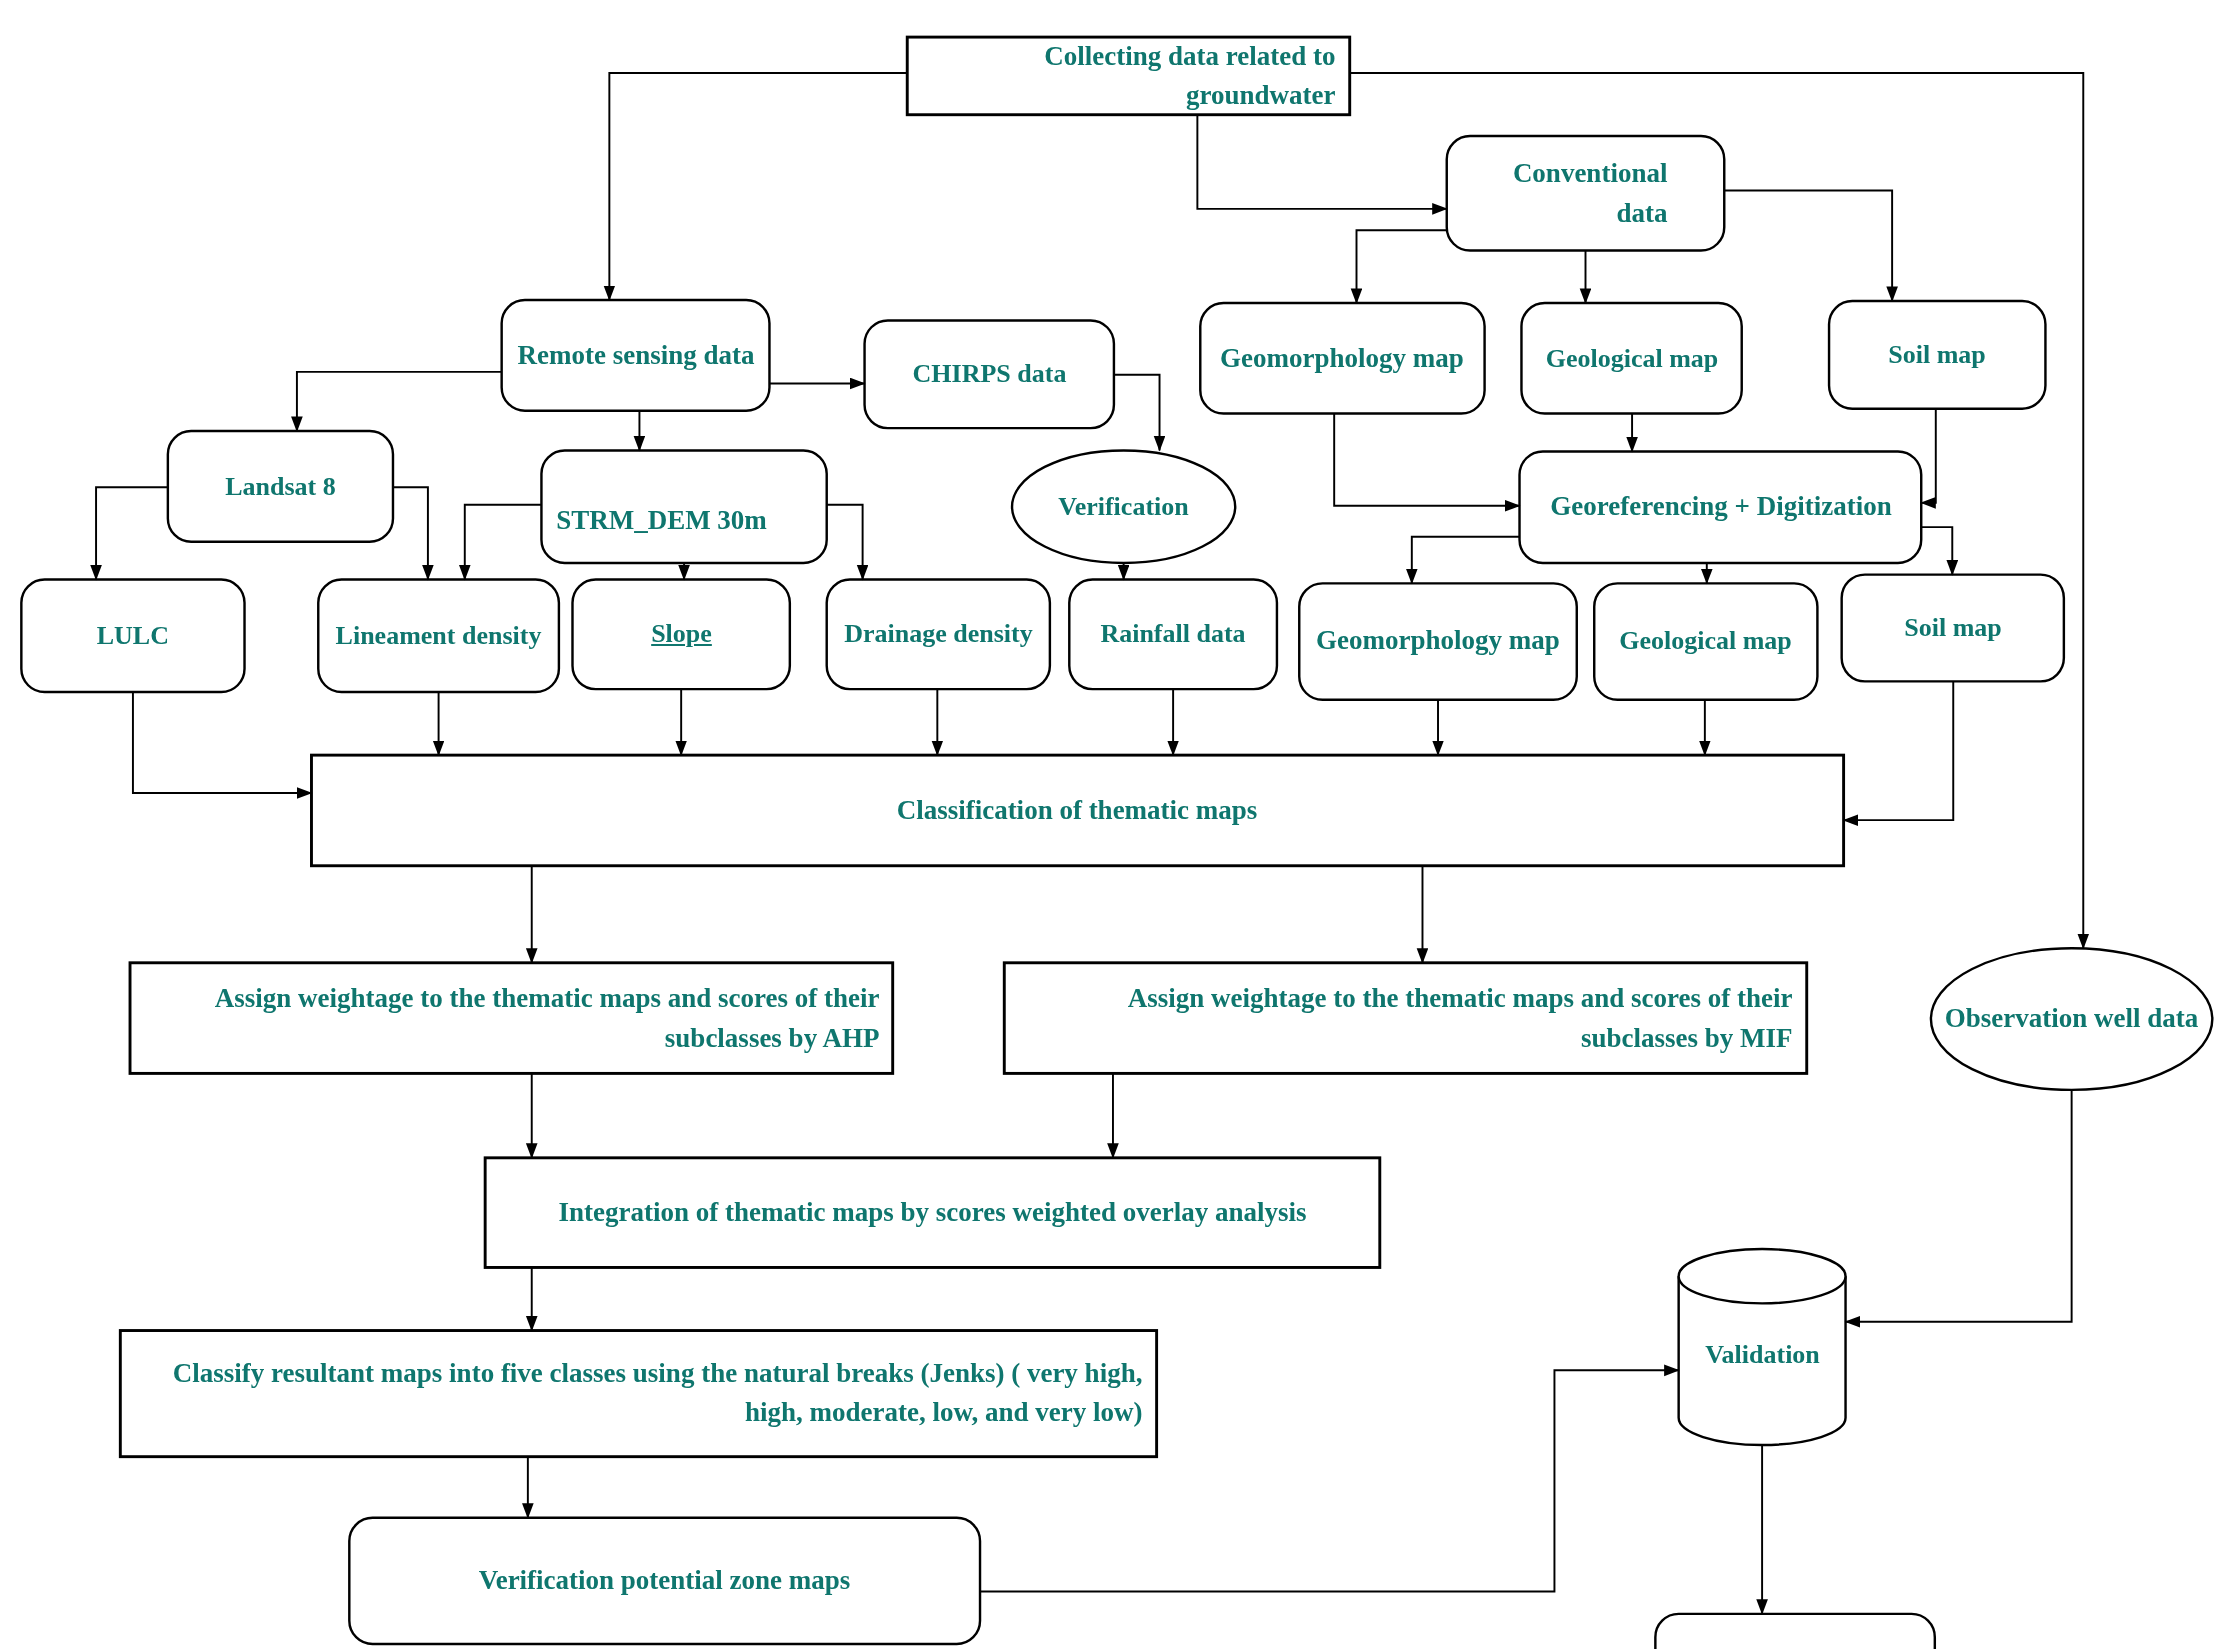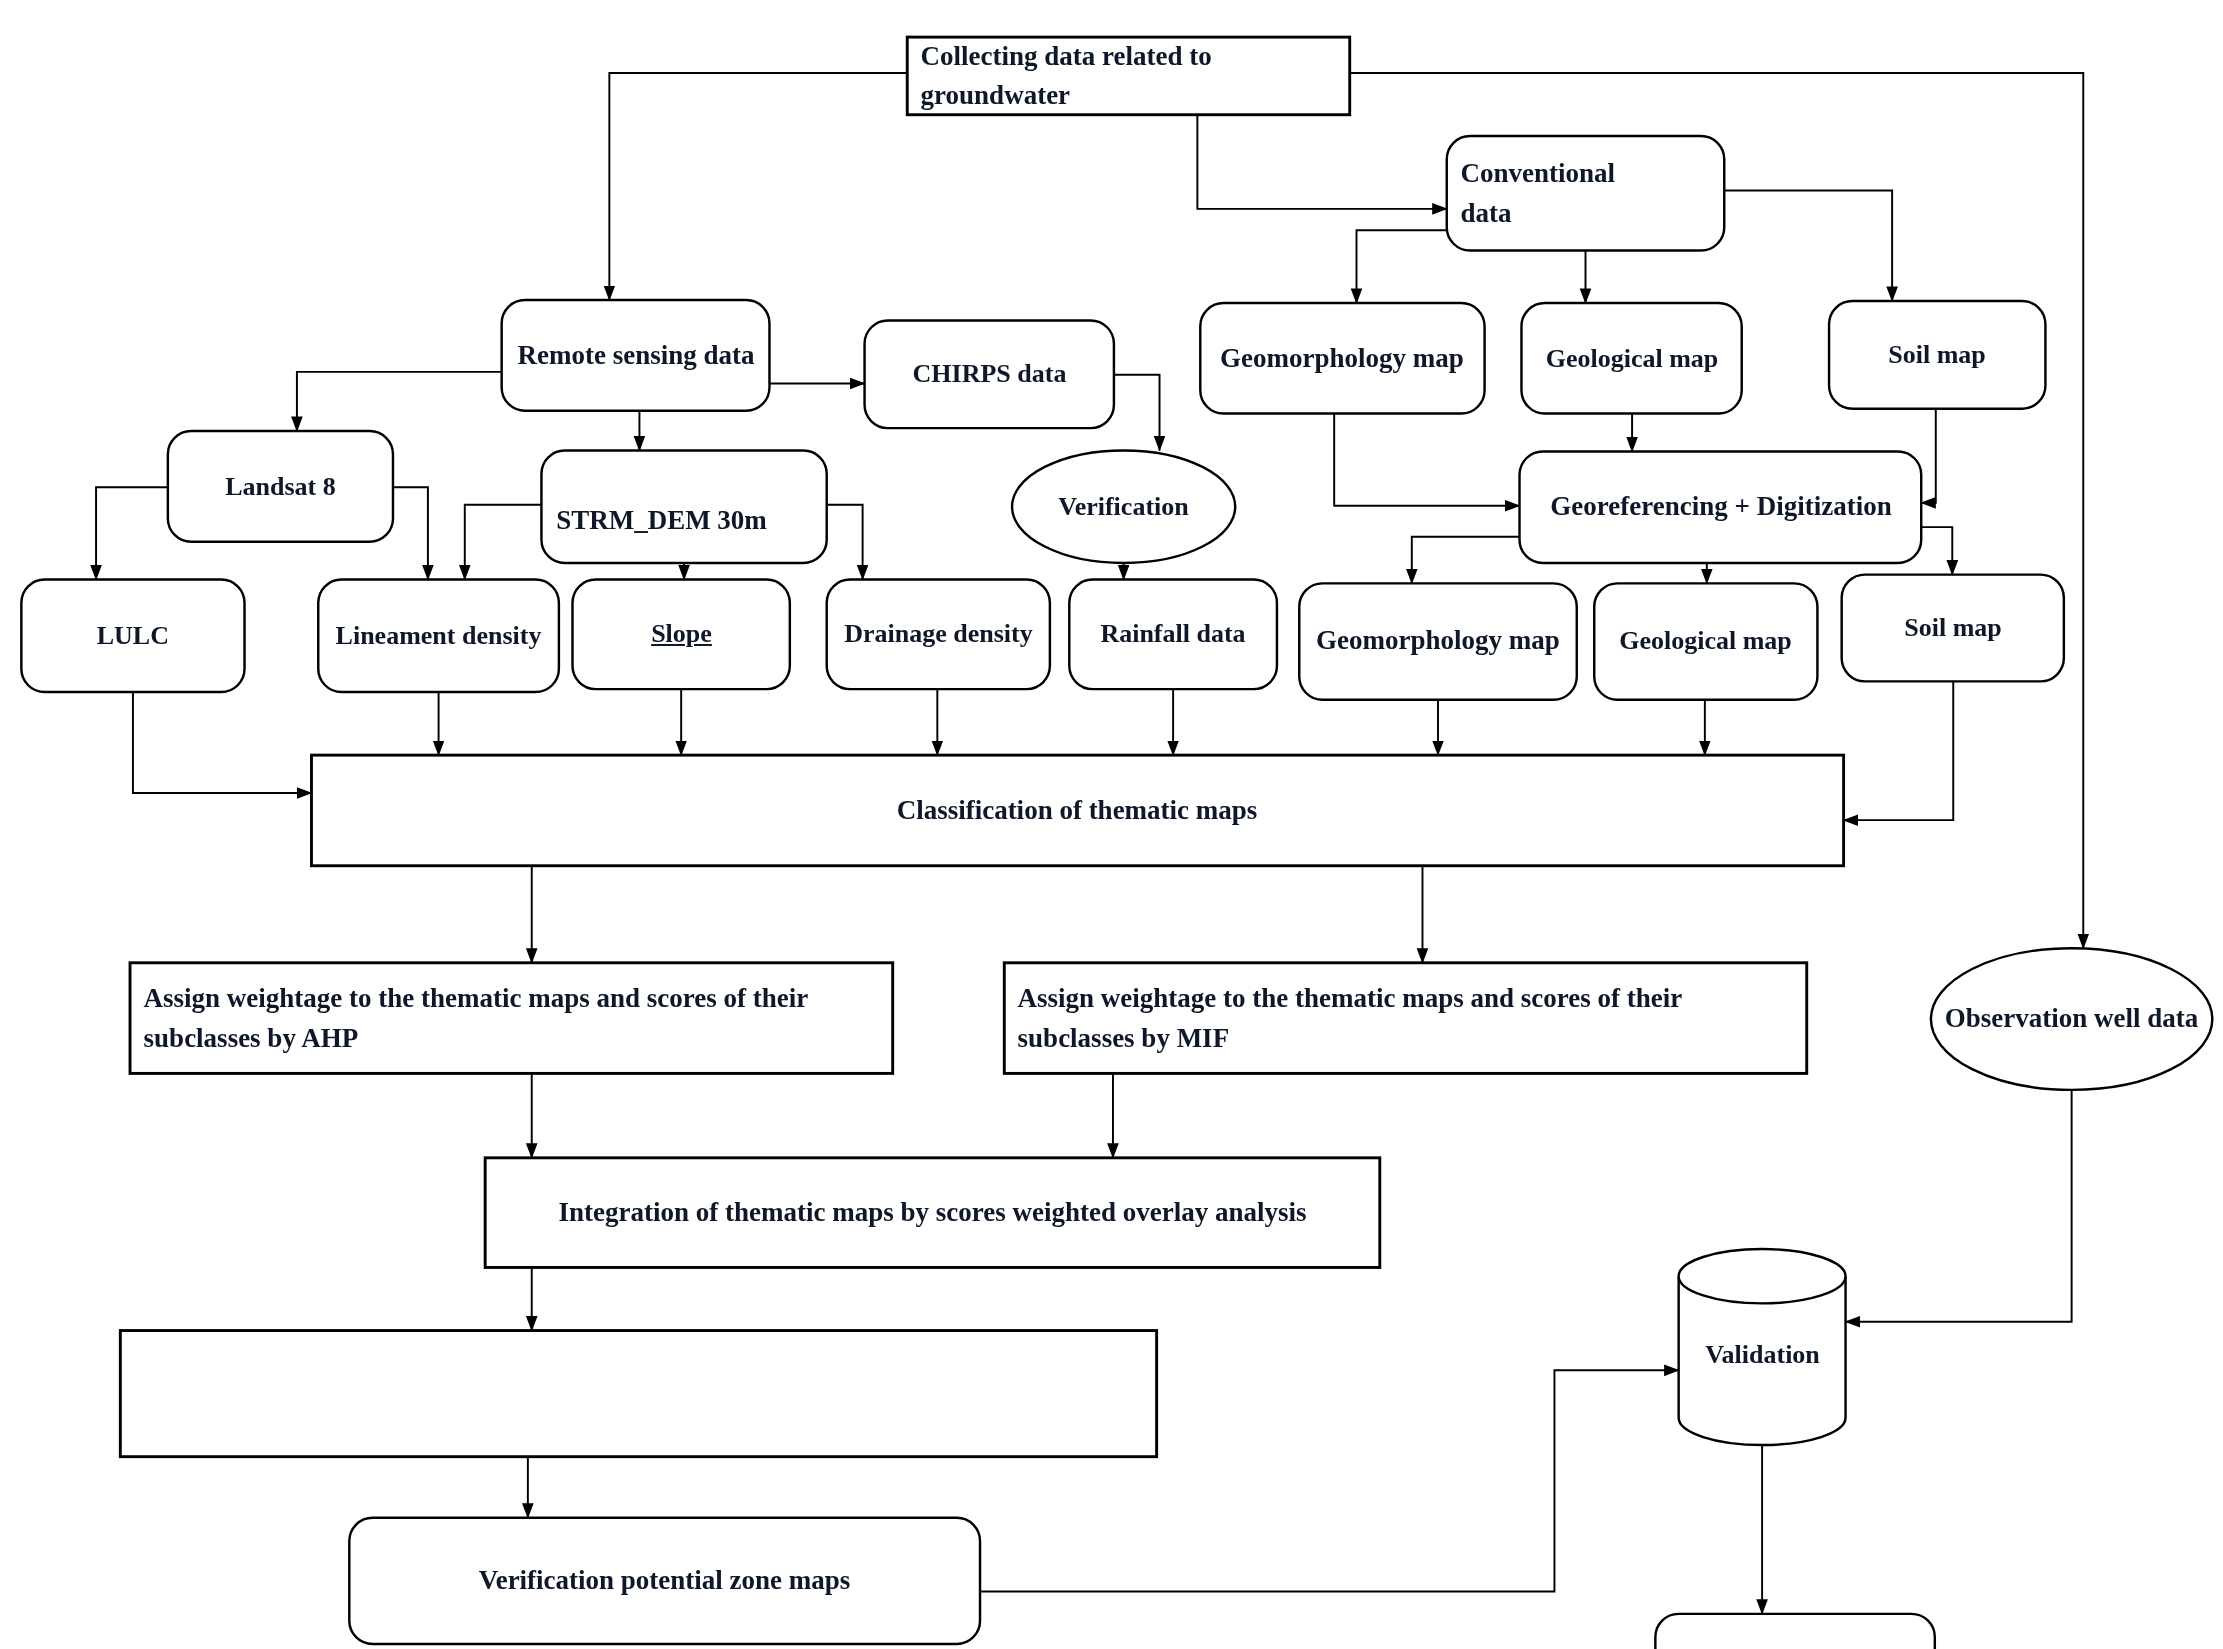--- a/index.html
+++ b/index.html
@@ -2,21 +2,21 @@
 <html><head>
 <meta charset="utf-8">
 <style>
   html,body{margin:0;padding:0;background:#ffffff;}
   body{width:2223px;height:1650px;position:relative;overflow:hidden;
        font-family:"Liberation Serif","DejaVu Serif",serif;}
   #stage{position:absolute;left:0;top:0;width:2223px;height:1650px;}
   #diagram-svg{position:absolute;left:0;top:0;}
   #labels{position:absolute;left:0;top:0;width:2223px;height:1650px;pointer-events:none;}
   .node-label{position:absolute;display:flex;align-items:center;justify-content:center;
-      text-align:left;font-weight:bold;font-size:27px;line-height:1.45;color:#0f172a;
+      text-align:right;font-weight:bold;font-size:27px;line-height:1.45;color:#0f766e;
       padding:0 13.6px;box-sizing:border-box;}
   .node-label.small{font-size:26px;padding:0 3.9px;}
 </style>
 </head>
 <body>
 
 <div id="stage">
   <svg id="diagram-svg" width="2223" height="1650" viewBox="0 0 2291 1700" xmlns="http://www.w3.org/2000/svg">
     <defs>
       <marker id="arrow" markerUnits="userSpaceOnUse" markerWidth="20" markerHeight="16" refX="15" refY="6" orient="auto">
@@ -169,19 +169,20 @@
       <div class="node-label small" style="left: 573px; top: 579px; width: 217px; height: 110px; text-decoration: underline;">Slope</div>
       <div class="node-label small" style="left: 827px; top: 579px; width: 223px; height: 110px;">Drainage density</div>
       <div class="node-label small" style="left: 1069px; top: 579px; width: 208px; height: 110px;">Rainfall data</div>
       <div class="node-label" style="left: 1299px; top: 583px; width: 278px; height: 116px;">Geomorphology map</div>
       <div class="node-label small" style="left: 1594px; top: 583px; width: 223px; height: 116px;">Geological map</div>
       <div class="node-label small" style="left: 1842px; top: 574px; width: 222px; height: 107px;">Soil map</div>
       <div class="node-label" style="left: 311px; top: 755px; width: 1532px; height: 111px;">Classification of thematic maps</div>
       <div class="node-label" style="left: 130px; top: 963px; width: 763px; height: 111px;">Assign weightage to the thematic maps and scores of their subclasses by AHP</div>
       <div class="node-label" style="left: 1004px; top: 963px; width: 802px; height: 111px;">Assign weightage to the thematic maps and scores of their subclasses by MIF</div>
       <div class="node-label" style="left: 485px; top: 1158px; width: 895px; height: 110px;">Integration of thematic maps by scores weighted overlay analysis</div>
+      <div class="node-label" style="left: 120px; top: 1330px; width: 1036px; height: 126px;">Classify resultant maps into five classes using the natural breaks (Jenks) ( very high, high, moderate, low, and very low)</div>
       <div class="node-label" style="left: 349px; top: 1518px; width: 631px; height: 126px;">Verification potential zone maps</div>
       <div class="node-label small" style="left: 1679px; top: 1282px; width: 167px; height: 146px;">Validation</div>
       <div class="node-label" style="left: 1931px; top: 948px; width: 281px; height: 142px;">Observation well data</div>
       <div class="node-label" style="left: 1655px; top: 1614px; width: 279px; height: 116px;">Selected best model</div>
     </div>
 </div>
 
 
 </body></html>

